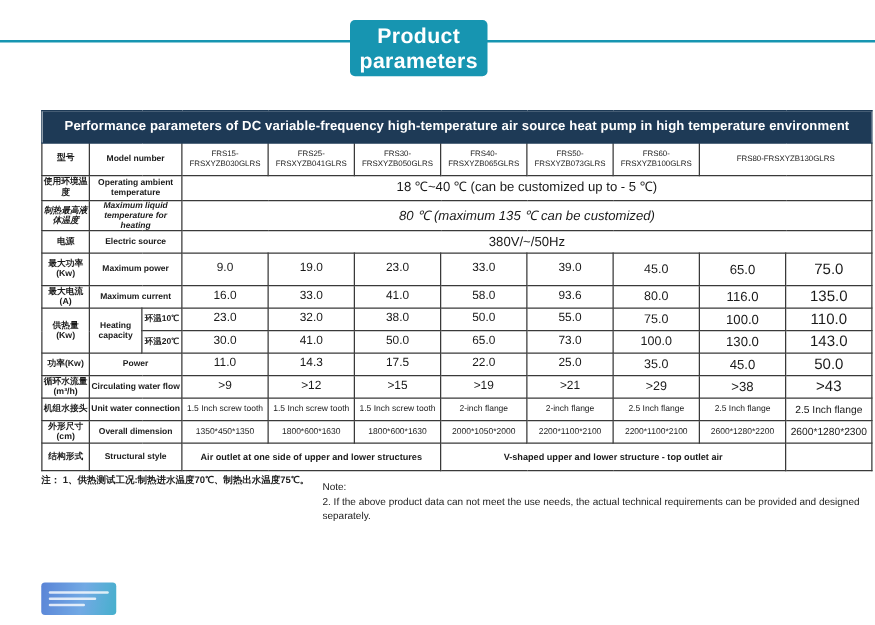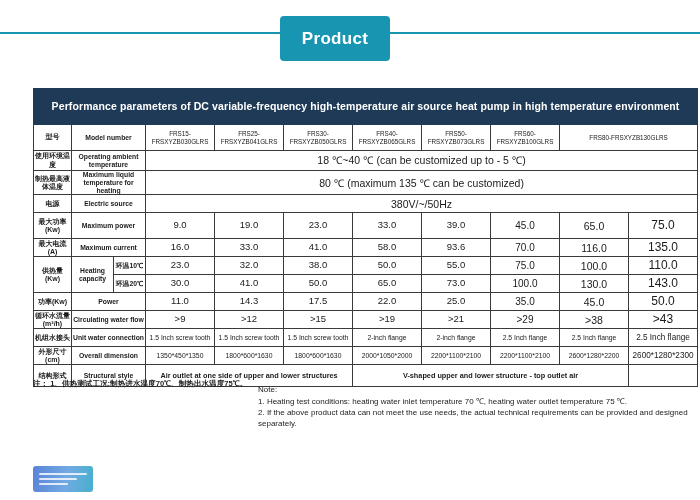--- a/index.html
+++ b/index.html
@@ -18,24 +18,24 @@
     background:var(--accent);border-radius:4px;display:flex;flex-direction:column;
     align-items:center;justify-content:center;line-height:20px;}
   .banner-box span{color:#fff;font-size:17px;font-weight:700;letter-spacing:.3px;}
 
   
   .tbl-wrap{position:absolute;top:88px;left:33px;width:664px;}
   table{border-collapse:collapse;table-layout:fixed;width:664px;}
   td{border:1px solid var(--border);text-align:center;vertical-align:middle;
      padding:0 1px;overflow:hidden;line-height:1.15;}
   tr{height:18px;}
-  tr[data-name="table-row-title"]{height:36px;}
+  tr[data-name="table-row-title"]{height:26px;}
   tr[data-name="table-row-model-number"]{height:26px;}
   tr[data-name="table-row-operating-ambient-temperature"]{height:20px;}
-  tr[data-name="table-row-max-liquid-temperature"]{height:20px;}
+  tr[data-name="table-row-max-liquid-temperature"]{height:20px;font-style:italic;}
   tr[data-name="table-row-maximum-power"]{height:26px;}
   tr[data-name="table-row-structural-style"]{height:22px;}
 
   td.title-cell{background:var(--navy);color:#fff;font-size:10.5px;font-weight:700;
     border-color:var(--navy);letter-spacing:.1px;}
   td.zh{font-size:7px;font-weight:700;}
   td.en{font-size:6.8px;font-weight:700;}
   td.sub{font-size:6.8px;font-weight:700;}
   td.model{font-size:6.3px;}
   td.wide{font-size:10.5px;}
@@ -65,20 +65,21 @@
   .badge i:nth-child(3){width:60%;}
 </style>
 </head>
 <body>
 
 <div class="page" data-name="product-parameters-page">
 
   <div class="banner-line" data-name="banner-divider-line"></div>
   <div class="banner-box" data-name="page-title">
     <span data-name="page-title-line1">Product</span>
+    <span data-name="page-title-line2">parameters</span>
   </div>
 
   <div class="tbl-wrap" data-name="parameters-table">
     <table data-name="parameters-table-grid">
       <colgroup>
         <col style="width:38px">
           <col style="width:42px">
           <col style="width:32px">
         <col style="width:69px">
           <col style="width:69px">
@@ -134,21 +135,21 @@
             <td class="val" data-name="maximum-power-value-cell">75.0</td>
           </tr>
           <tr data-name="table-row-maximum-current">
             <td class="zh" data-name="maximum-current-zh-cell">最大电流(A)</td>
             <td colspan="2" class="en" data-name="maximum-current-en-cell">Maximum current</td>
             <td class="val" data-name="maximum-current-value-cell">16.0</td>
             <td class="val" data-name="maximum-current-value-cell">33.0</td>
             <td class="val" data-name="maximum-current-value-cell">41.0</td>
             <td class="val" data-name="maximum-current-value-cell">58.0</td>
             <td class="val" data-name="maximum-current-value-cell">93.6</td>
-            <td class="val" data-name="maximum-current-value-cell">70.0</td>
+            <td class="val" data-name="maximum-current-value-cell">80.0</td>
             <td class="val" data-name="maximum-current-value-cell">116.0</td>
             <td class="val" data-name="maximum-current-value-cell">135.0</td>
           </tr>
           <tr data-name="table-row-heating-capacity-ambient-10">
             <td rowspan="2" class="zh" data-name="heating-capacity-ambient-10-zh-cell">供热量(Kw)</td>
             <td rowspan="2" class="en" data-name="heating-capacity-ambient-10-en-cell">Heating capacity</td>
             <td class="sub" data-name="heating-capacity-ambient-10-sub-cell">环温10℃</td>
             <td class="val" data-name="heating-capacity-ambient-10-value-cell">23.0</td>
             <td class="val" data-name="heating-capacity-ambient-10-value-cell">32.0</td>
             <td class="val" data-name="heating-capacity-ambient-10-value-cell">38.0</td>
@@ -228,21 +229,20 @@
     </table>
   </div>
 
   <div class="notes-zh" data-name="notes-chinese">
     <span class="prefix" data-name="notes-chinese-prefix">注：</span>
     <div data-name="notes-chinese-line1">1、供热测试工况:制热进水温度70℃、制热出水温度75℃。</div>
   </div>
 
   <div class="notes-en" data-name="notes-english">
     <span class="prefix" data-name="notes-english-prefix">Note:</span>
-    <div data-name="notes-english-line1">1. Heating test conditions: heating water inlet temperature 70 ℃, heating water outlet temperature 75 ℃.</div>
     <div data-name="notes-english-line2">2. If the above product data can not meet the use needs, the actual technical requirements can be provided and designed separately.</div>
   </div>
 
   <div class="badge" data-name="brochure-thumbnail-icon">
     <i></i>
       <i></i>
       <i></i>
   </div>
 
 </div>

